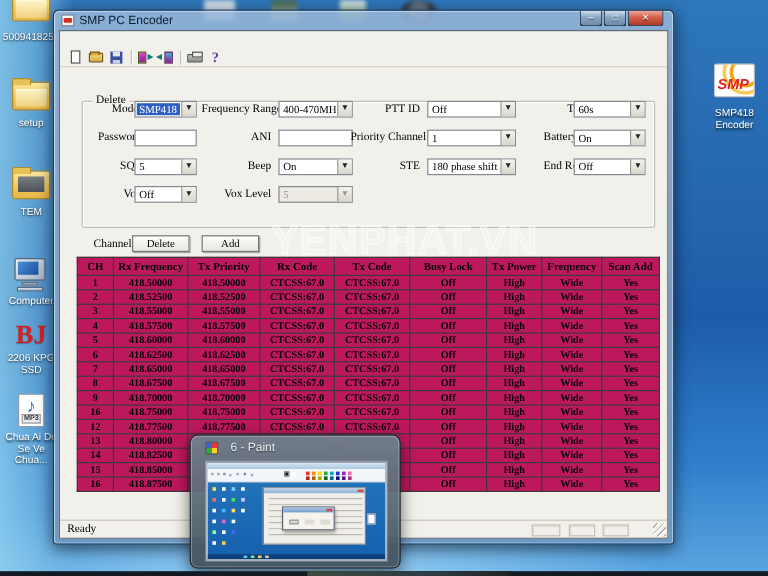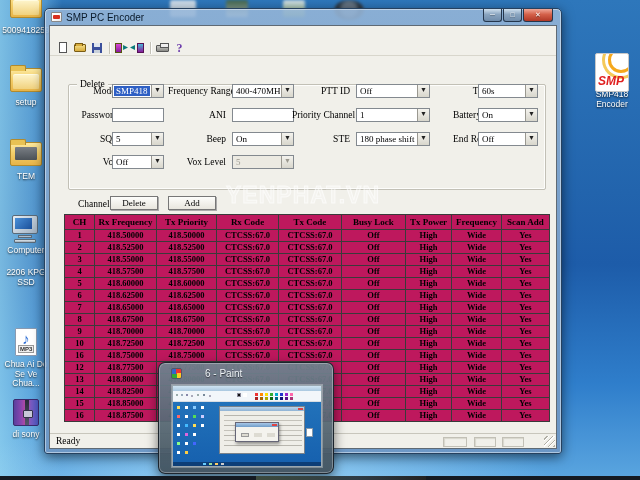--- a/index.html
+++ b/index.html
@@ -43,21 +43,21 @@
   .mp3note { position:absolute; left:0; top:1px; width:100%; text-align:center; color:#2a6cd4; font-size:15px; }
   .mp3badge { position:absolute; left:2px; bottom:2px; font-size:6px; font-weight:bold; color:#333; border:1px solid #999; padding:0 1px; background:#eee; }
   
   .rar { position:absolute; left:5px; top:1px; width:26px; height:27px; border-radius:2px;
     background:linear-gradient(90deg,#5a3f9e 0%,#8a46b0 30%,#c04aa0 52%,#7a5ac0 70%,#4a58c0 100%); border:1px solid #3a2a6e; }
   .rar:before { content:""; position:absolute; left:11px; top:0; width:4px; height:100%;
     background:linear-gradient(180deg,#2a2a3a,#55556a); }
   .rar:after { content:""; position:absolute; left:9px; top:10px; width:8px; height:6px;
     background:#c8c8d8; border:1px solid #33334a; border-radius:1px; }
   
-  .smpicon { position:absolute; left:4px; top:0; width:34px; height:39px; background:#fff; border-radius:2px;
+  .smpicon { position:absolute; left:4px; top:0; width:34px; height:28px; background:#fff; border-radius:2px;
     border:1px solid #c8c8c8; overflow:hidden;text-decoration:underline; }
   .smparc { position:absolute; right:-6px; top:-7px; width:26px; height:26px; border-radius:50%;
     border:3px solid #f5a81c; box-shadow:0 0 0 3px #fff, 0 0 0 6px #f5ca5a; }
   .smptext { position:absolute; left:2px; bottom:3px; font-weight:bold; font-style:italic; font-size:12px; color:#e02020;
     font-family:"Liberation Sans", sans-serif; letter-spacing:0; }
   .di-right { position:absolute; left:586px; top:53px; width:52px; text-align:center; z-index:1; cursor:pointer; }
   .di-right .icon-box { width:42px; height:35px; }
   .di-right .lbl { font-size:8.5px; line-height:9.5px; color:#fff; text-shadow:0 1px 2px rgba(0,0,0,.85); margin-top:2px; }
   
   .blob { position:absolute; z-index:1; filter:blur(1.6px); opacity:.9; border-radius:2px; }
@@ -127,42 +127,42 @@
   .fl-c3 { position:absolute; left:242px; width:62px; } .fc-c3 { position:absolute; left:306px; width:74px; }
   .fl-c4 { position:absolute; left:403px; width:42px; } .fc-c4 { position:absolute; left:428px; width:60px; }
   .r1 { top:58px; } .r2 { top:82px; } .r3 { top:106px; } .r4 { top:129px; }
   
   .chan-label { position:absolute; left:28px; top:173px; font-size:9.5px;font-family:Liberation Serif, serif; }
   .btn { position:absolute; top:170px; width:48px; height:14px; background:linear-gradient(180deg,#fdfdfb,#e8e6de);
     border:1px solid #777; font-size:9px; font-family:"Liberation Serif",serif; text-align:center; line-height:12px;
     box-shadow:1px 1px 0 #aaa; cursor:pointer; }
   .btn-del { left:60px; } .btn-add { left:118px; }
   .watermark { position:absolute; left:176px; top:156px; width:240px; font-family:"Liberation Sans",sans-serif;
-    font-size:23px; font-weight:bold; letter-spacing:1px; color:rgba(255,255,255,.30);
+    font-size:34px; font-weight:bold; letter-spacing:1px; color:rgba(255,255,255,.30);
     -webkit-text-stroke:1px rgba(255,255,255,.6); z-index:4; pointer-events:none; }
   
   .chan-table { position:absolute; left:14px; top:188px; border-collapse:collapse; table-layout:fixed;
     font-family:"Liberation Serif",serif; background:#be185d; }
   .chan-table th, .chan-table td { border:1px solid #3a3a3a; text-align:center; overflow:hidden; white-space:nowrap; }
   .chan-table th { height:15px; font-size:9px; font-weight:bold; }
   .chan-table td { height:11.9px; font-size:8.5px; font-weight:bold; line-height:11px; }
   
   .statusbar { position:absolute; left:0; right:0; bottom:0; height:15px; background:#f1f0ea;
     border-top:1px solid #c8c6bc; font-size:9.5px; }
   .status-text { position:absolute; left:6px; top:2px; }
   .sb-pane { position:absolute; top:3px; height:10px; border:1px solid #c2c0b6; box-shadow:inset 1px 1px 1px #d8d6cc; }
   .sbp1 { left:393px; width:24px; } .sbp2 { left:424px; width:22px; } .sbp3 { left:452px; width:22px; }
   .grip { position:absolute; right:1px; bottom:1px; width:11px; height:11px; cursor:nwse-resize;
     background:repeating-linear-gradient(135deg, transparent 0 2px, #b0aea4 2px 3px, #fff 3px 4px); }
   
   .paint-thumb { position:absolute; left:158px; top:362px; width:176px; height:112px; z-index:6;
     background:linear-gradient(180deg, rgba(112,130,142,.95), rgba(66,82,94,.95));
     border:1px solid rgba(25,34,42,.95); border-radius:7px;
     box-shadow:0 4px 12px rgba(0,0,0,.55), inset 0 0 0 1px rgba(255,255,255,.3); cursor:pointer; }
-  .pt-title { position:absolute; left:12px; top:5px; display:flex; gap:23px; align-items:center;
+  .pt-title { position:absolute; left:12px; top:5px; display:flex; gap:10px; align-items:center;
     color:#eef3f6; font-size:10px; font-family:"Liberation Sans",sans-serif; text-shadow:0 1px 1px rgba(0,0,0,.6); }
   .pt-ico { width:11px; height:11px; border-radius:2px; border:1px solid #556;
     background:conic-gradient(#e33 0 25%, #fc2 25% 50%, #3a3 50% 75%, #36c 75% 100%); }
   .pt-shot { position:absolute; left:13px; top:22px; width:150px; height:82px; background:#fff;
     border:1px solid #9aa7b0; box-shadow:0 0 0 1px rgba(255,255,255,.3); overflow:hidden; }
   .ps-chrome { position:absolute; left:0; top:0; right:0; height:5px; background:linear-gradient(180deg,#cfe3f2,#aac8e0); }
   .ps-ribbon { position:absolute; left:0; top:5px; right:0; height:11px; background:#f2f6fa; border-bottom:1px solid #d8dde2; }
   .ps-tools { position:absolute; left:3px; top:3px; width:2px; height:2px; background:#9aa;
     box-shadow:5px 0 #9ab, 10px 0 #88a, 15px 1px #aab, 21px 0 #9aa, 27px 0 #789, 33px 1px #aab; }
   .ps-bw { position:absolute; left:64px; top:2px; width:4px; height:4px; background:#111; box-shadow:6px 0 0 #fff; border:1px solid #889; }
@@ -217,36 +217,31 @@
   <div class="di" style="top:214px">
     <div class="icon-box computer">
       <div class="mon"></div>
         <div class="scr"></div>
         <div class="base"></div>
         <div class="tray"></div>
     </div>
     <div class="lbl">Computer</div>
   </div>
   <div class="di" style="top:266px">
+    <div class="bjtext">BJ</div>
     <div class="lbl">2206 KPG SSD</div>
   </div>
   <div class="di" style="top:328px">
     <div class="icon-box">
       <div class="mp3page">
           <div class="mp3note">♪</div>
       <div class="mp3badge">MP3</div>
         </div>
     </div>
     <div class="lbl">Chua Ai Do Se Ve Chua...</div>
-  </div>
-  <div class="di" style="top:398px">
-    <div class="icon-box">
-        <div class="rar"></div>
-      </div>
-    <div class="lbl">di sony</div>
   </div>
 </div>
 
 <div class="di-right">
   <div class="icon-box">
     <div class="smpicon">
         <div class="smparc"></div>
       <div class="smptext">SMP</div>
       </div>
   </div>
@@ -528,31 +523,20 @@
             <td>418.70000</td>
             <td>418.70000</td>
             <td>CTCSS:67.0</td>
             <td>CTCSS:67.0</td>
             <td>Off</td>
             <td>High</td>
             <td>Wide</td>
             <td>Yes</td>
           </tr>
           <tr>
-            <td>10</td>
-            <td>418.72500</td>
-            <td>418.72500</td>
-            <td>CTCSS:67.0</td>
-            <td>CTCSS:67.0</td>
-            <td>Off</td>
-            <td>High</td>
-            <td>Wide</td>
-            <td>Yes</td>
-          </tr>
-          <tr>
             <td>16</td>
             <td>418.75000</td>
             <td>418.75000</td>
             <td>CTCSS:67.0</td>
             <td>CTCSS:67.0</td>
             <td>Off</td>
             <td>High</td>
             <td>Wide</td>
             <td>Yes</td>
           </tr>

